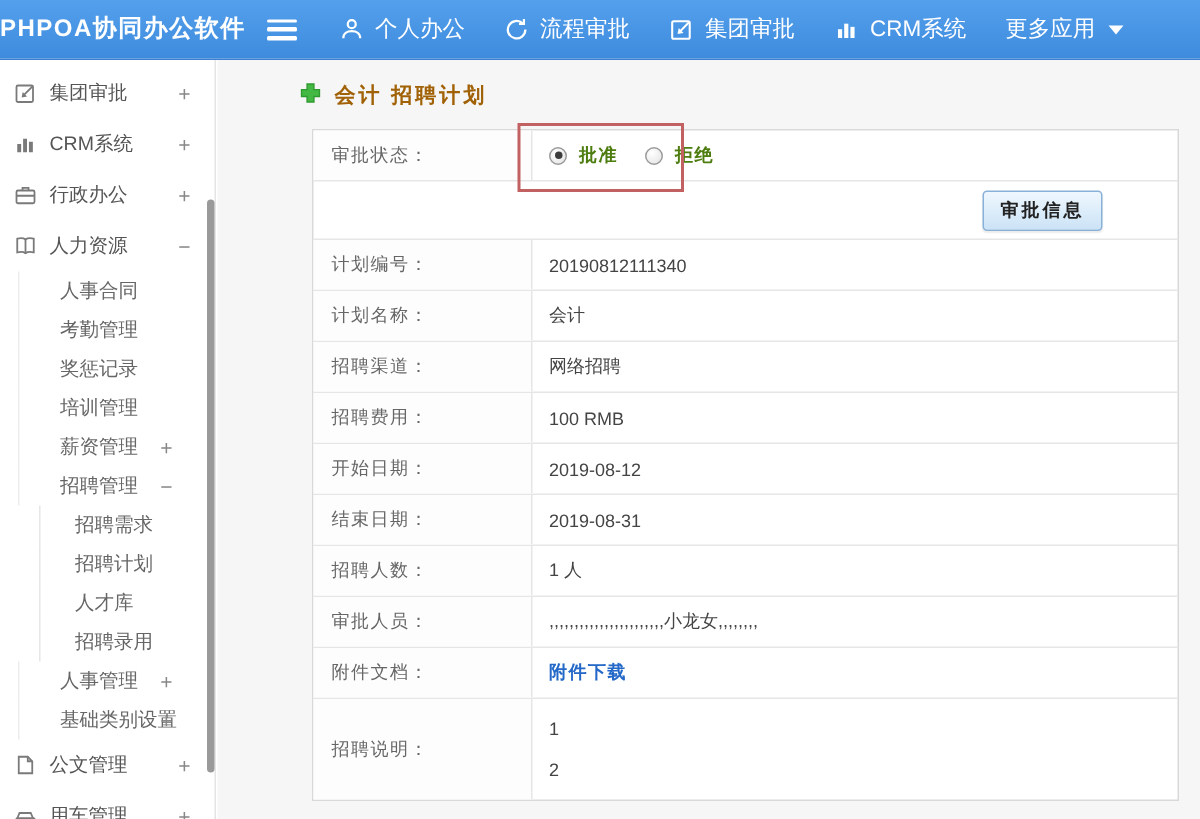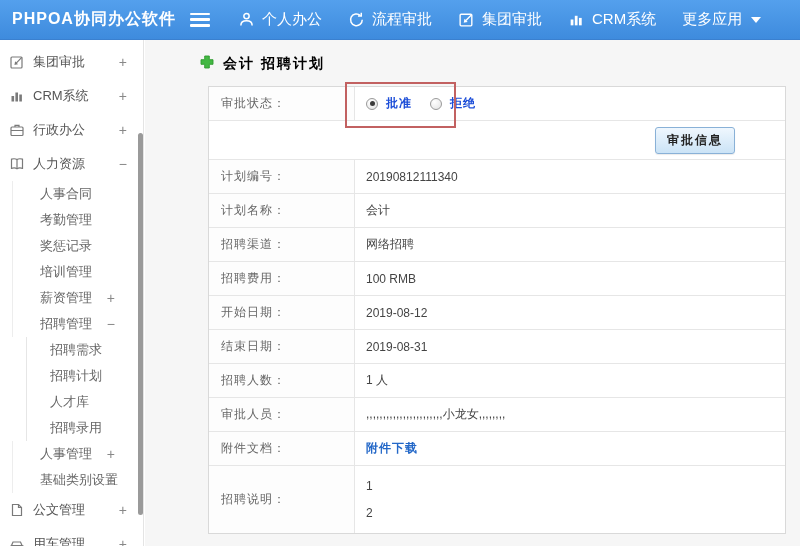--- a/index.html
+++ b/index.html
@@ -4,21 +4,21 @@
 <style>
   * { margin:0; padding:0; box-sizing:border-box; }
   html,body { width:800px; height:546px; overflow:hidden; background:#fff;
               font-family:"Liberation Sans","DejaVu Sans",sans-serif; }
   .stage { position:relative; width:800px; height:546px; }
 
   
   .topbar { position:absolute; left:0; top:0; width:800px; height:40px;
             background:linear-gradient(#54a0ed,#3e8bdd); color:#fff;
             display:flex; align-items:center; border-bottom:1px solid #3a80cf; }
-  .logo { margin-left:12px; font-size:16px; font-weight:bold; letter-spacing:1px; width:178px; }
+  .logo { margin-left:0; font-size:16px; font-weight:bold; letter-spacing:1px; width:178px; }
   .hamburger { width:20px; height:14px; display:flex; flex-direction:column; justify-content:space-between; cursor:pointer; margin-right:28px; }
   .hamburger i { display:block; height:2.5px; background:#fff; border-radius:1px; }
   .topnav { display:flex; align-items:flex-end; gap:26px; }
   .topnav-item { display:flex; align-items:center; gap:7px; font-size:15px; cursor:pointer; }
   .topnav-item svg { display:block; }
   .caret-down { width:0; height:0; border-left:5px solid transparent; border-right:5px solid transparent; border-top:6px solid #fff; margin-left:2px; }
 
   
   .sidebar { position:absolute; left:0; top:40px; width:144px; height:506px;
              background:#fff; border-right:1px solid #e4e4e4; padding-top:5px; }
@@ -28,21 +28,21 @@
   .lv1 .icon { width:17px; height:17px; color:#777; margin-right:7px; flex:0 0 auto; }
   .lv2 { height:26px; padding-left:27px; color:#666; border-left:1px solid #ededed; margin-left:12px; }
   .lv2 .toggle { right:28px; }
   .lv3 { height:26px; padding-left:23px; color:#666; border-left:1px solid #e6e6e6; margin-left:26px; }
   .side-scrollbar { position:absolute; left:138px; top:133px; width:5px; height:382px;
                     background:#9a9a9a; border-radius:3px; }
 
   
   .main { position:absolute; left:145px; top:40px; width:655px; height:506px; background:#f6f6f6; }
   .title-row { position:absolute; left:55px; top:14px; height:20px; display:flex; align-items:center; gap:9px; }
-  .title-text { font-size:14px; font-weight:bold; color:#000000; letter-spacing:2px; }
+  .title-text { font-size:14px; font-weight:bold; color:#a16207; letter-spacing:2px; }
 
   .form-table { position:absolute; left:63px; top:46px; width:578px;
                 background:#fff; border:1px solid #d9d9d9; }
   .trow { display:flex; border-top:1px solid #e6e6e6; }
   .trow:first-child { border-top:none; }
   .tlabel { flex:0 0 146px; border-right:1px solid #e6e6e6; background:#fdfdfd;
             display:flex; align-items:center; padding-left:12px;
             font-size:12px; color:#666; letter-spacing:1px;text-align:right; }
   .tvalue { flex:1; display:flex; align-items:center; padding-left:11px;
             font-size:12px; color:#444; }
@@ -50,21 +50,21 @@
   .r-button  { height:39px; justify-content:flex-end; align-items:center; padding-right:50px; }
   .r-normal  { height:34px; }
   .r-tall    { height:68px; }
   .r-tall .tvalue { white-space:pre-line; line-height:27px; }
 
   .radio-group { display:flex; align-items:center; gap:8px; }
   .radio { width:12px; height:12px; border-radius:50%; border:1px solid #9a9a9a;
            background:radial-gradient(circle at 35% 30%, #fff, #e2e2e2);
            display:inline-flex; align-items:center; justify-content:center; cursor:pointer; }
   .radio-checked::after { content:""; width:5px; height:5px; border-radius:50%; background:#3c3c3c; }
-  .radio-label { font-size:12px; color:#1d4ed8; font-weight:bold; letter-spacing:1px; margin-right:10px; cursor:pointer; }
+  .radio-label { font-size:12px; color:#4d7c0f; font-weight:bold; letter-spacing:1px; margin-right:10px; cursor:pointer; }
 
   .approve-btn { font-size:12px; font-weight:bold; color:#222; letter-spacing:2px;
                  padding:4px 11px; cursor:pointer;
                  background:linear-gradient(#eff7fe,#cbe3f6);
                  border:1px solid #89b1d7; border-radius:3px;
                  box-shadow:0 1px 1px rgba(0,0,0,0.08); }
 
   .link { color:#2468c8; font-weight:bold; cursor:pointer; letter-spacing:1px; }
 
   .annotation-box { position:absolute; left:200px; top:42px; width:111px; height:46px;

